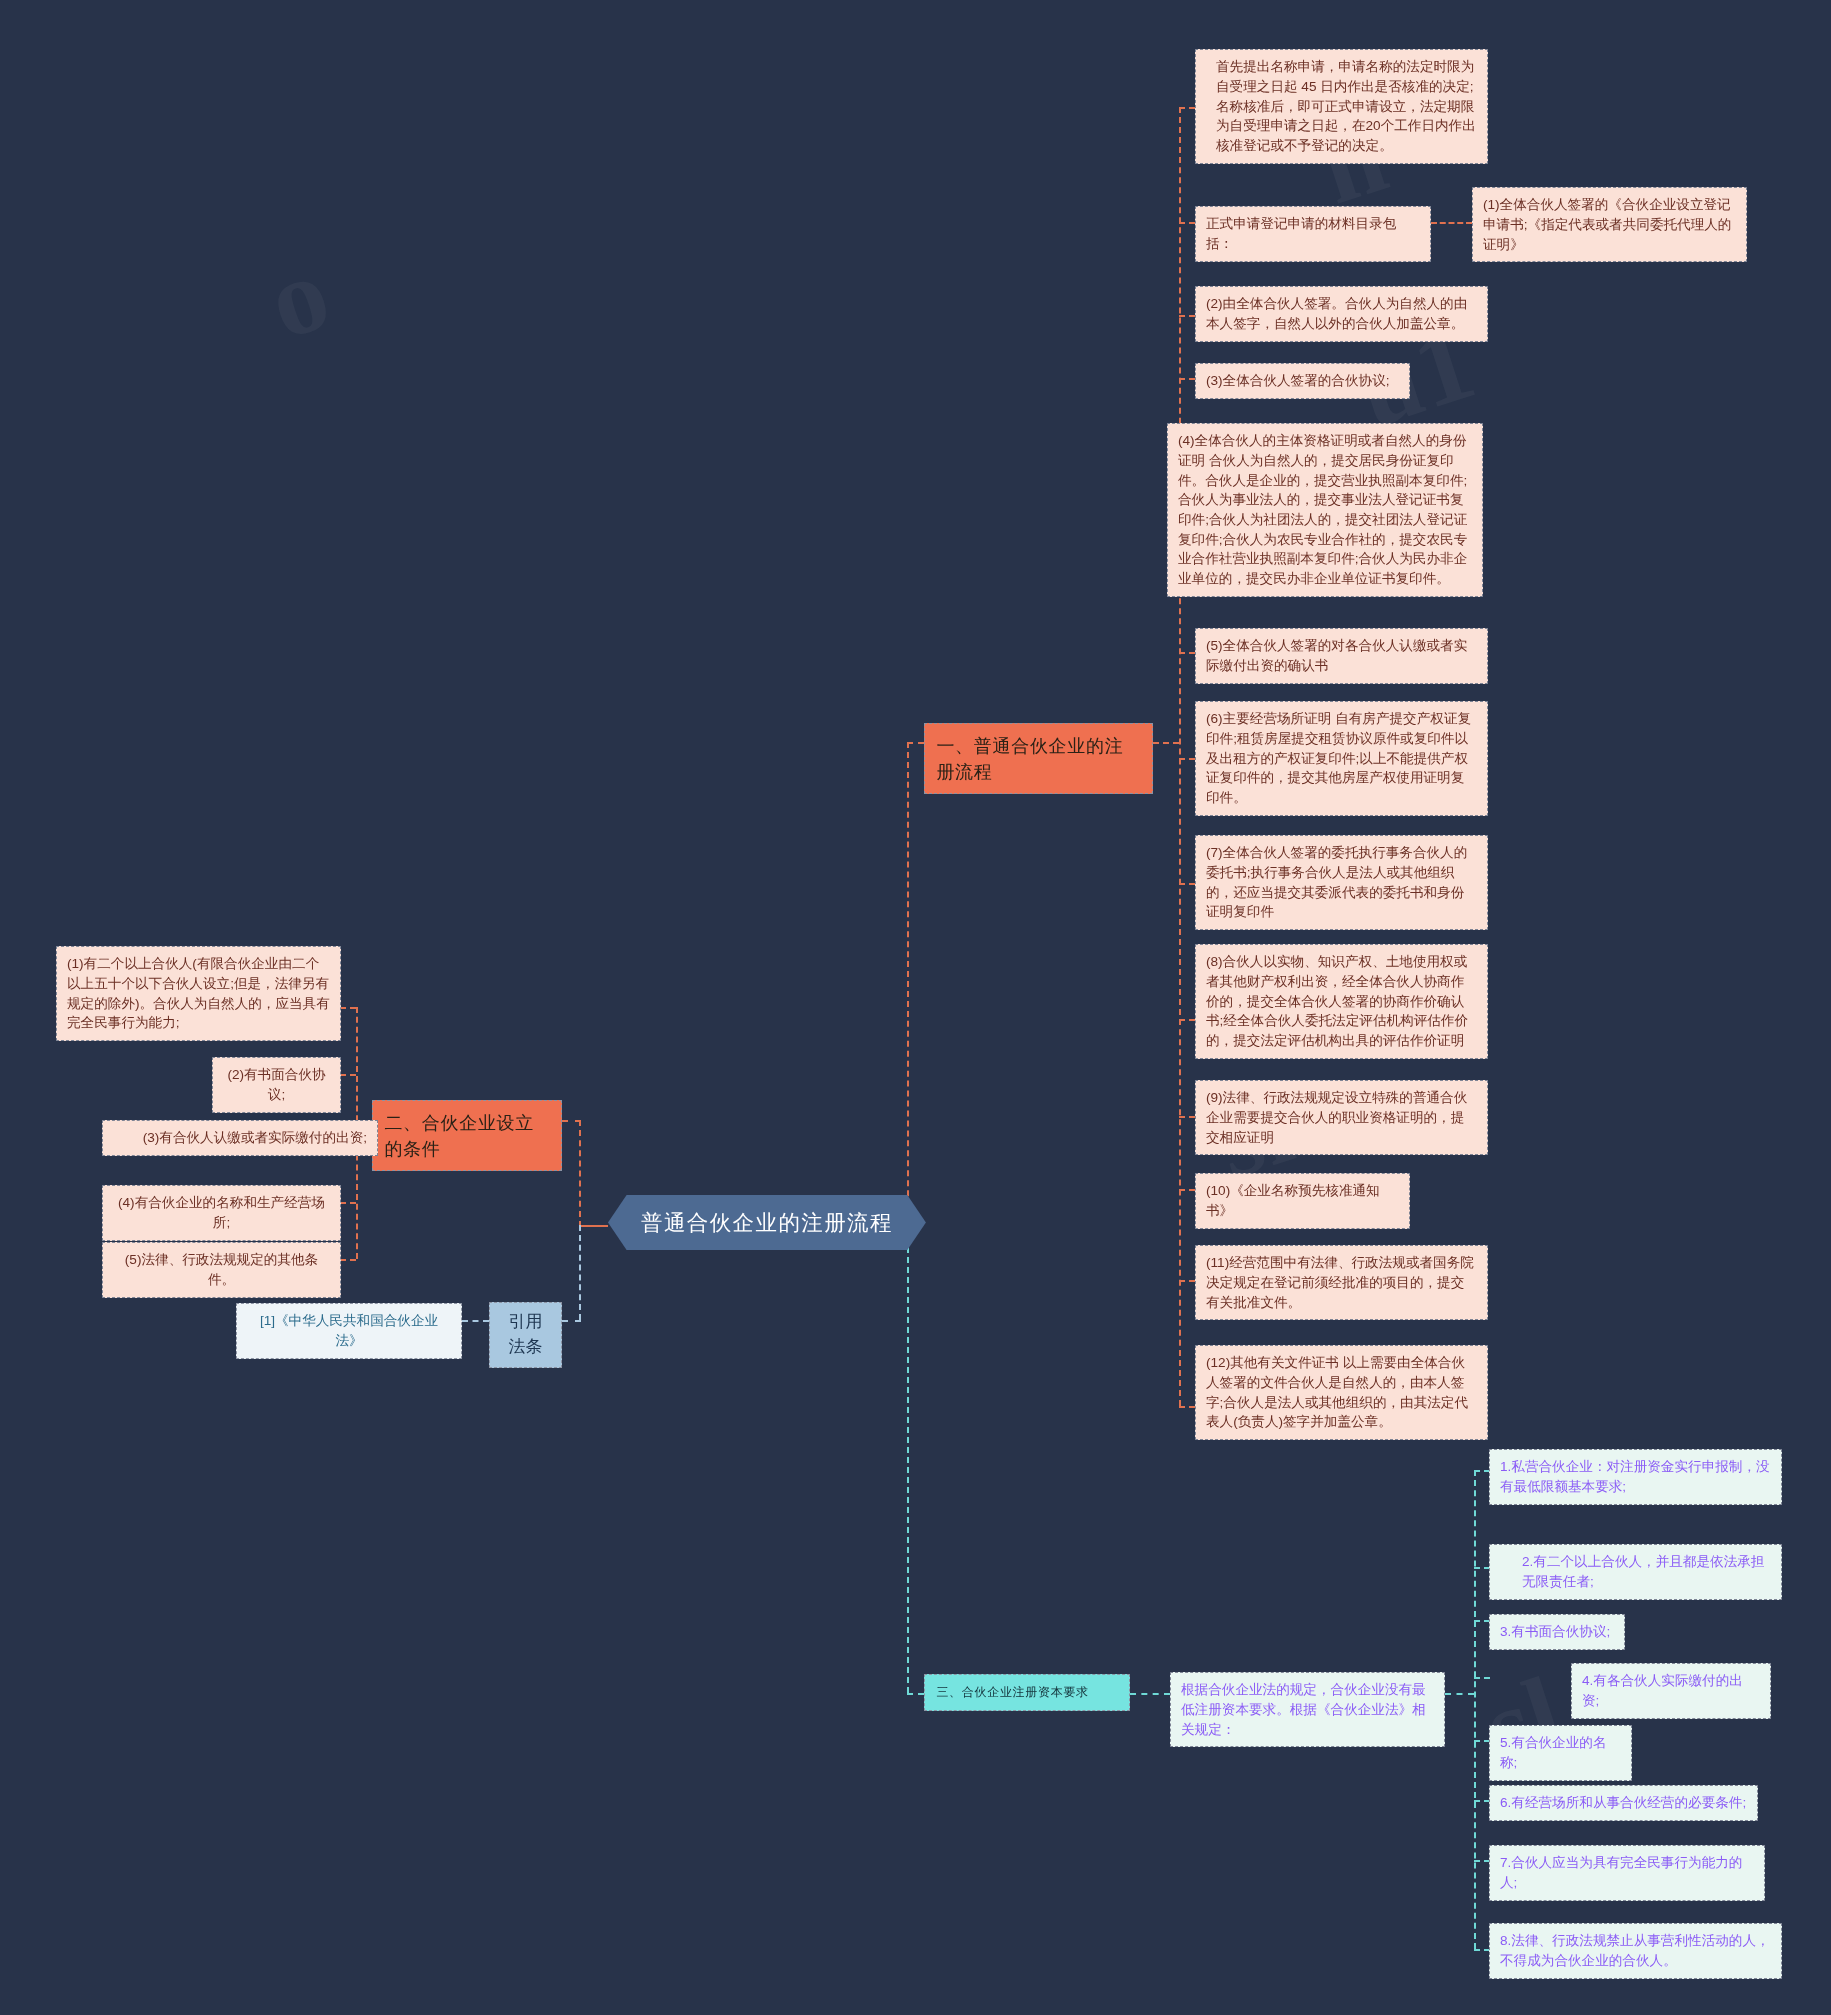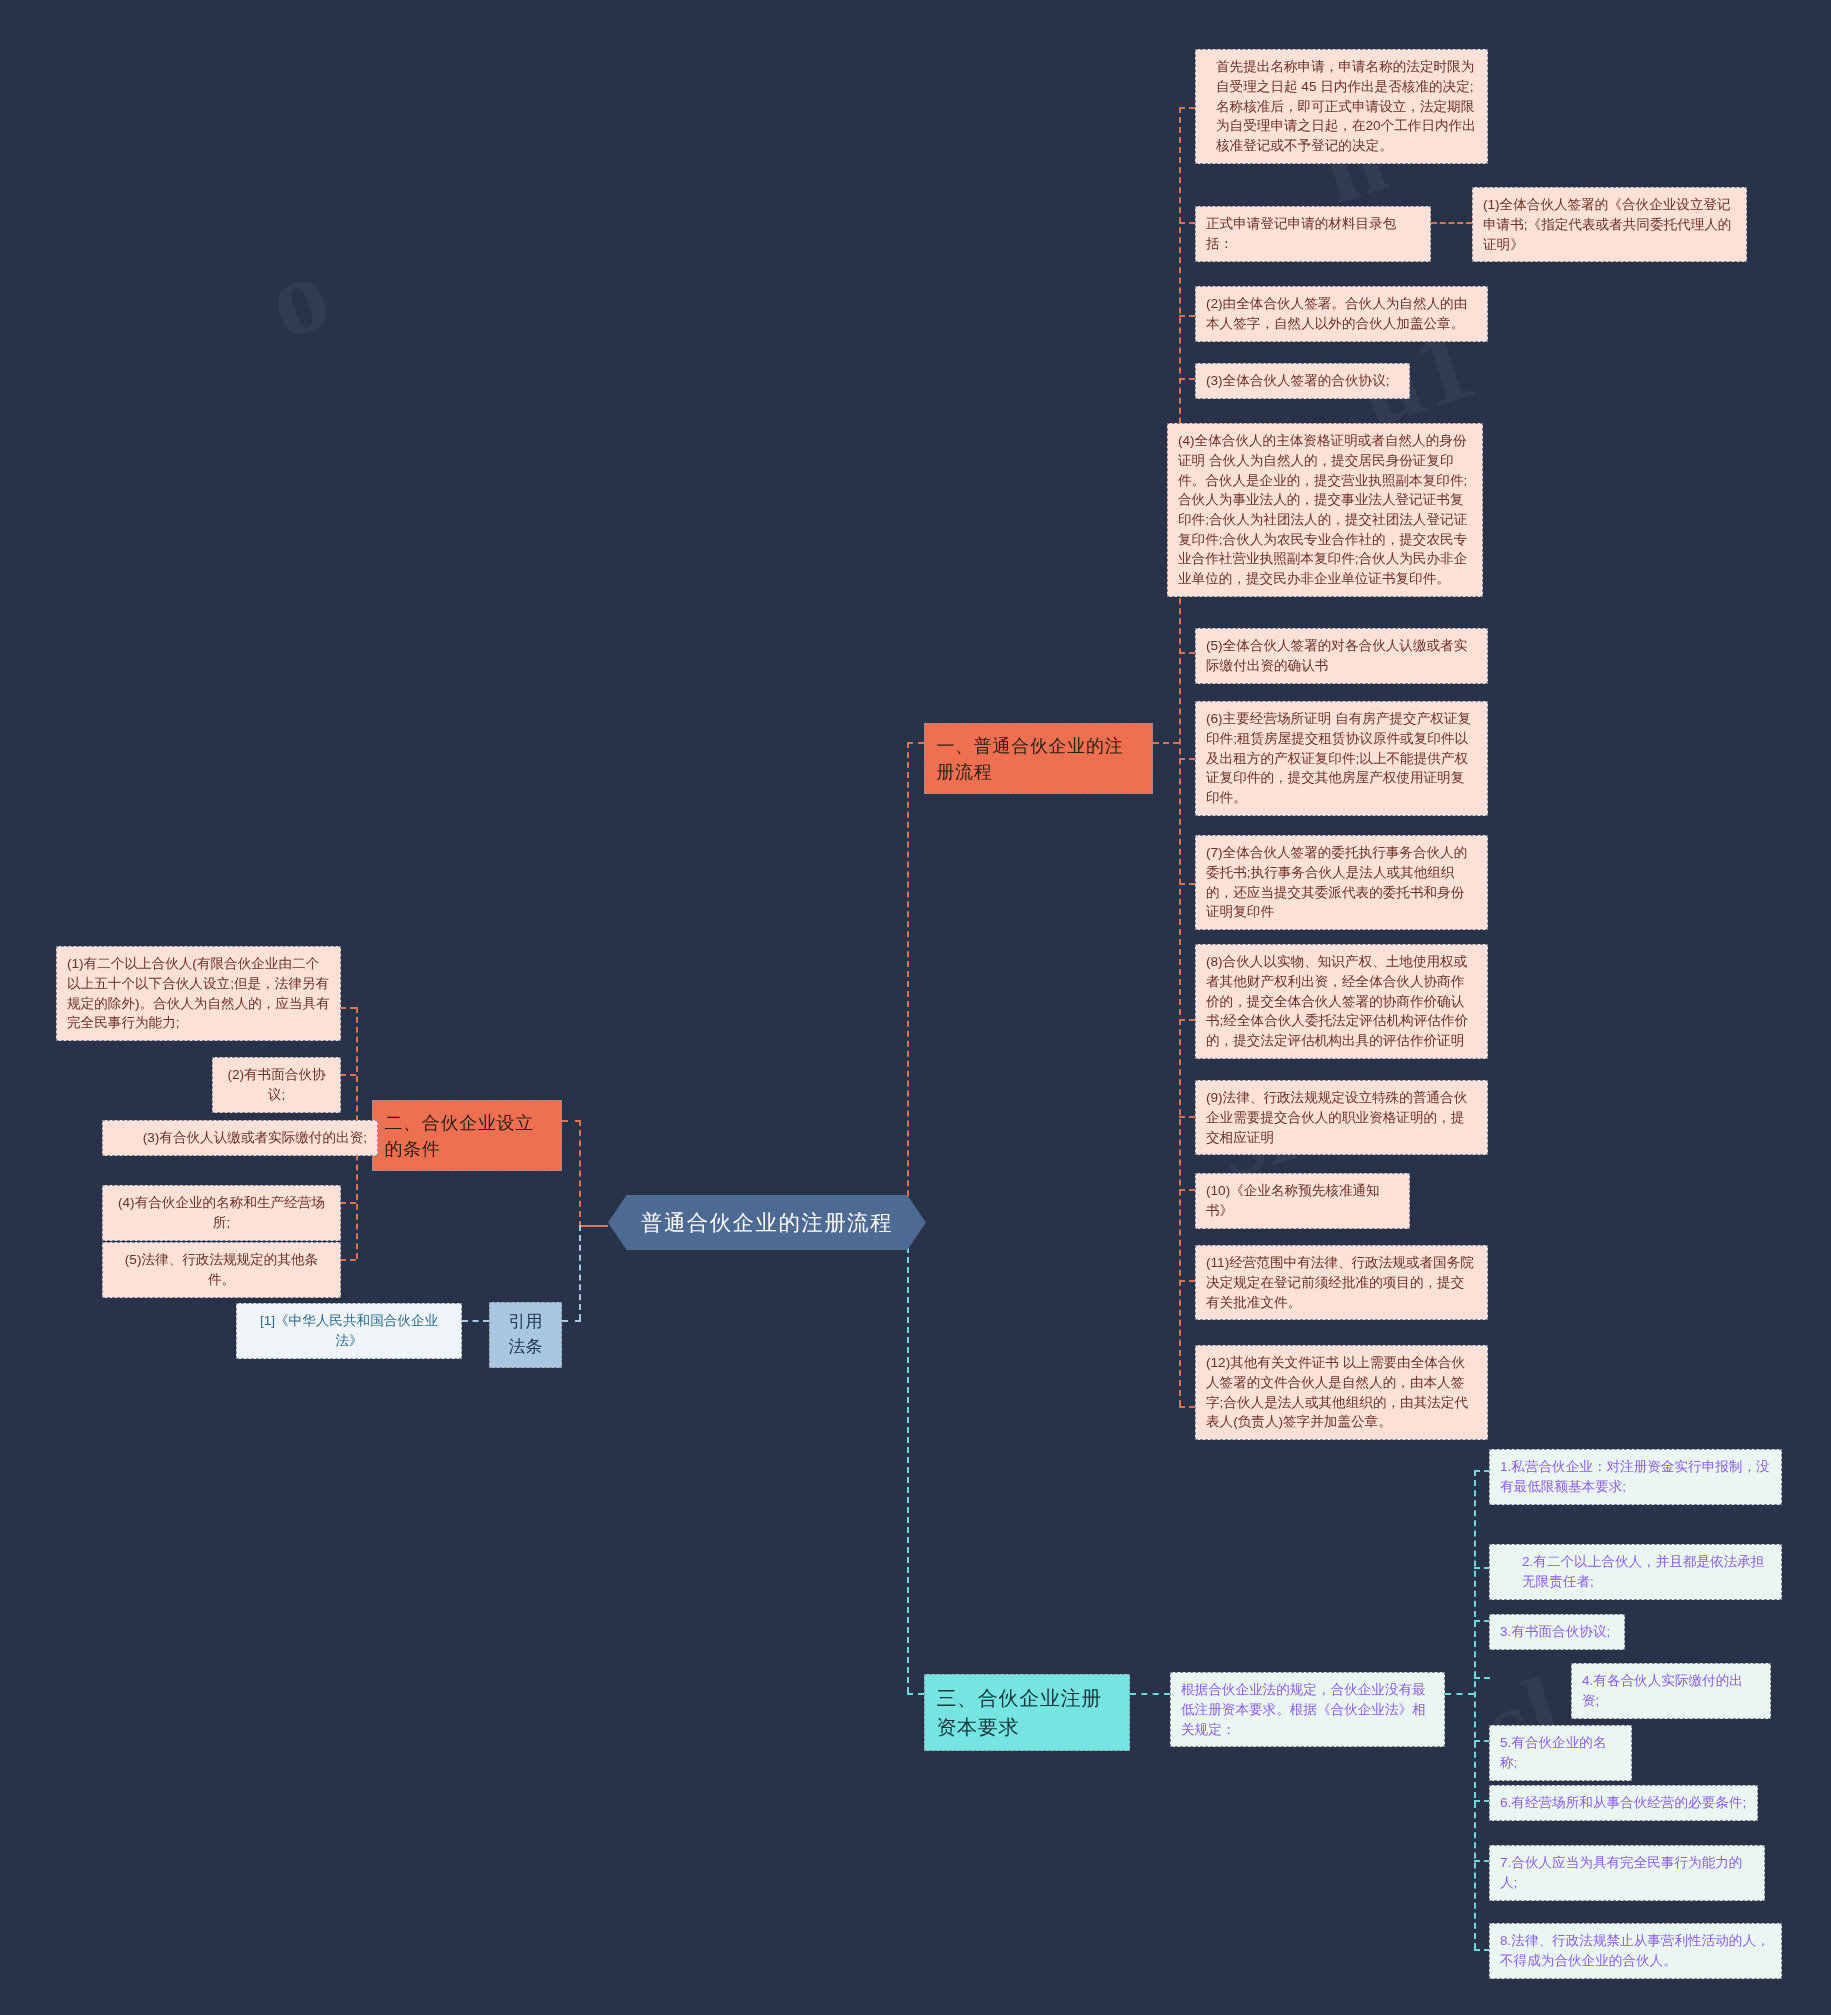--- a/index.html
+++ b/index.html
@@ -41,21 +41,21 @@
     background: #ef7050;
     color: #2a2116;
     font-size: 18px;
     border-color: #8c93a3;
     padding: 8.6px 11.4px;
     letter-spacing: 0.7px;
   }
   .branch-cyan {
     background: #76e4e0;
     color: #14343c;
-    font-size: 20px;
+    font-size: 12px;
     border-color: #8c93a3;
     padding: 8.6px 11.4px;
     letter-spacing: 0.7px;
   }
   .branch-blue {
     background: #a9c8e0;
     color: #1d3550;
     font-size: 17px;
     border-color: #8c93a3;
     padding: 7.2px 11.4px;

